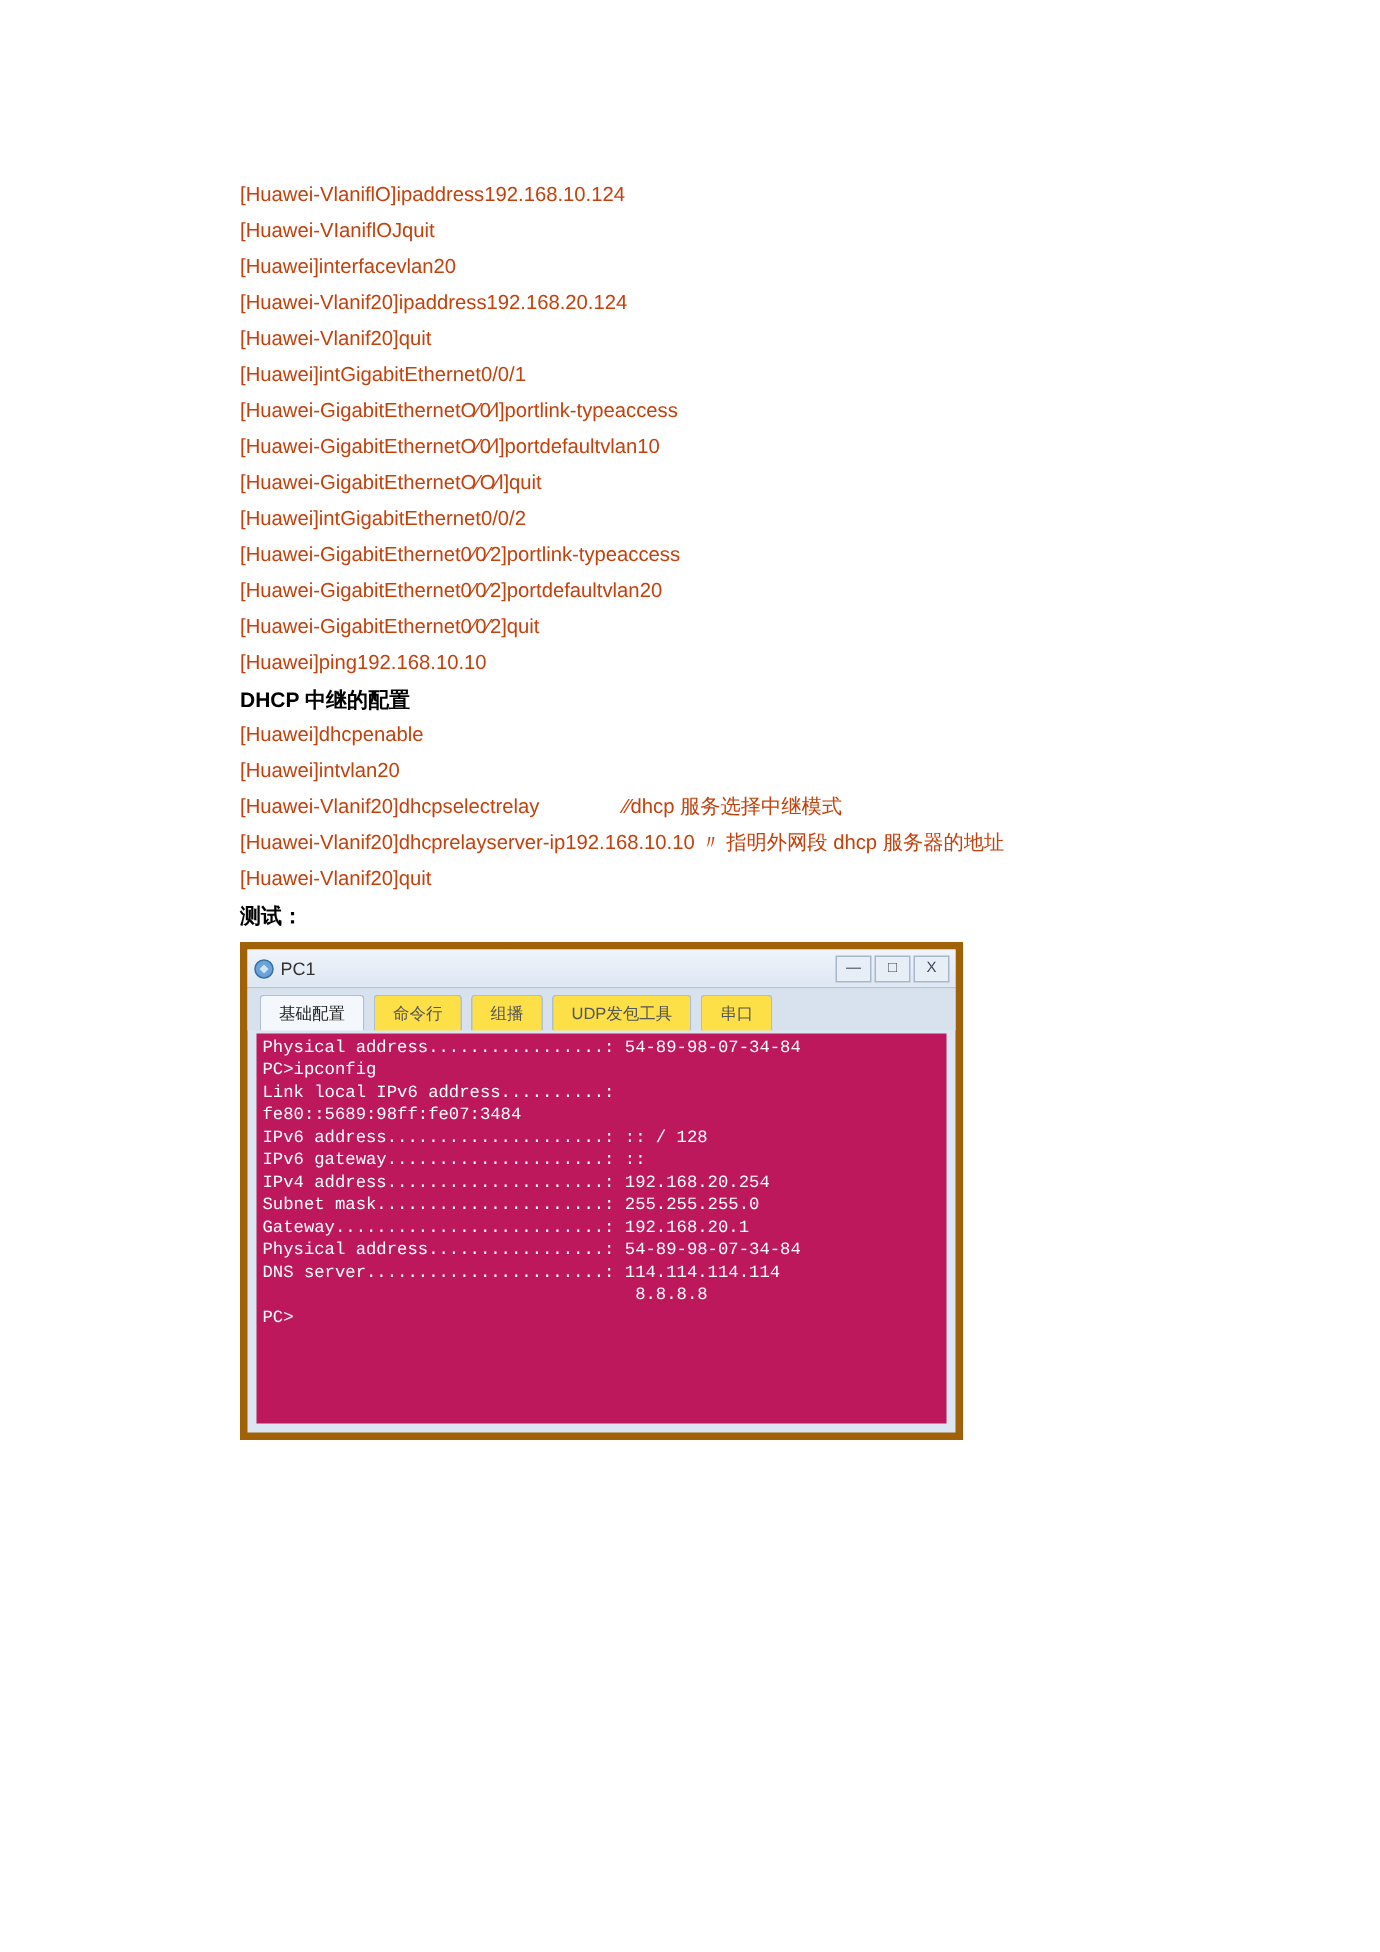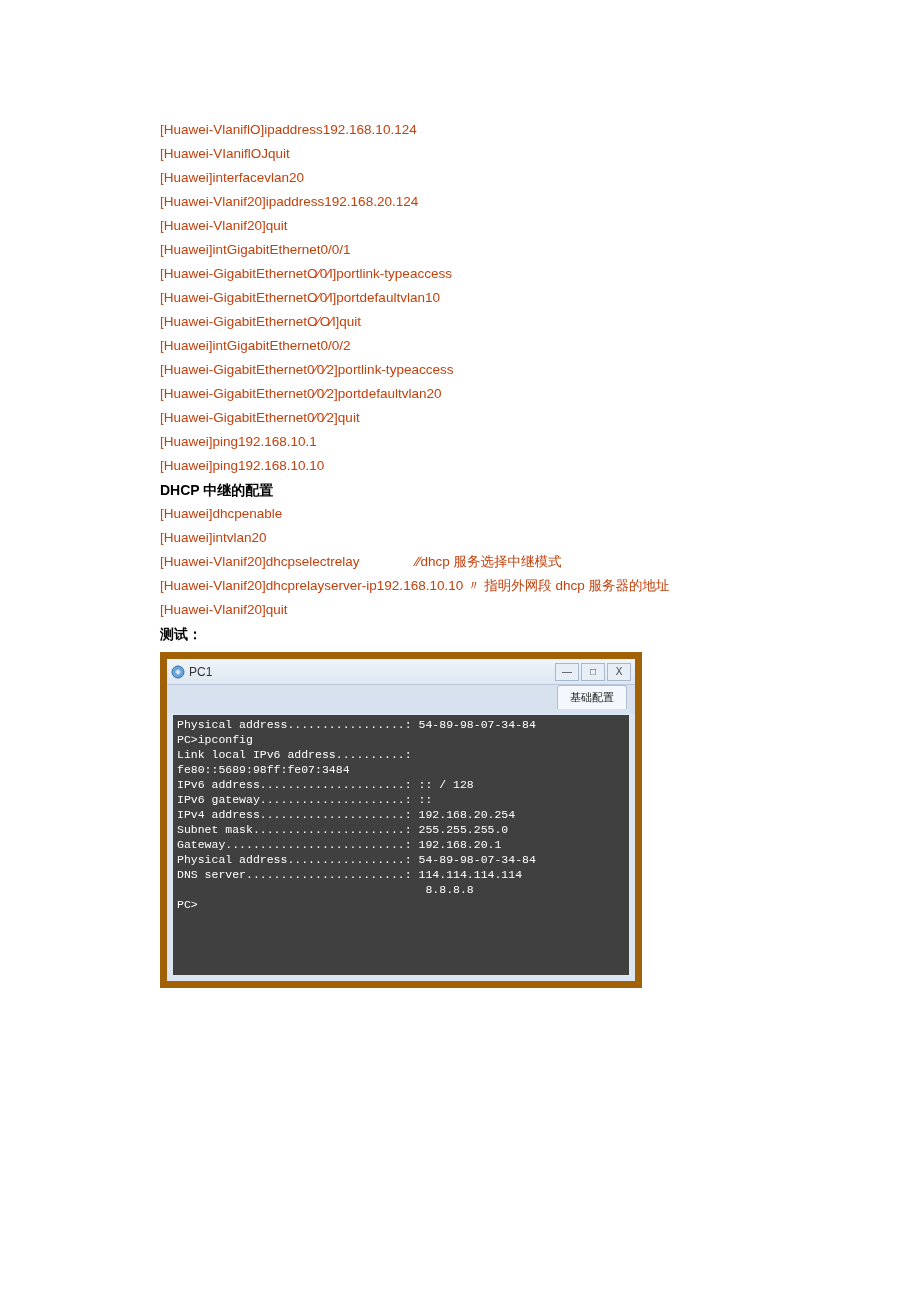--- a/index.html
+++ b/index.html
@@ -23,21 +23,21 @@
     white-space: pre;
   }
   .bold {
     font-weight: bold;
     font-size: 14px;
     color: #000;
   }
   .window {
     margin-top: 6px;
     width: 482px;
-    border: 7px solid #a16207;
+    border: 5px solid #a16207;
     background: #dce6f2;
   }
   .titlebar {
     height: 26px;
     background: linear-gradient(to bottom, #f0f4fa 0%, #dde7f2 100%);
     display: flex;
     align-items: center;
     padding: 0 4px;
     border-bottom: 1px solid #b8c5d9;
   }
@@ -70,38 +70,37 @@
     color: #445;
     margin-left: 2px;
   }
   .tabbar {
     height: 28px;
     background: #d8e2ee;
     display: flex;
     align-items: flex-end;
     padding: 0 8px;
     gap: 6px;
-    flex-direction: column;
   }
   .tab {
     font-size: 11px;
     color: #555;
     padding: 4px 12px 4px 12px;
     background: #fde047;
     border: 1px solid #b0bed2;
     border-bottom: none;
     border-radius: 3px 3px 0 0;
   }
   .tab.active {
     background: #f4f8fc;
     color: #222;
     font-weight: normal;
   }
   .terminal {
-    background: #404040;
+    background: #be185d;
     color: #ffffff;
     font-family: "Courier New", monospace;
     font-size: 11.5px;
     line-height: 15px;
     padding: 2px 4px 0 4px;
     margin: 2px 6px 6px 6px;
     min-height: 260px;
     position: relative;
   }
   .terminal .tline {
@@ -124,21 +123,20 @@
   <div class="line">[Huawei-Vlanif20]ipaddress192.168.20.124</div>
   <div class="line">[Huawei-Vlanif20]quit</div>
   <div class="line">[Huawei]intGigabitEthernet0/0/1</div>
   <div class="line">[Huawei-GigabitEthernetO∕0∕l]portlink-typeaccess</div>
   <div class="line">[Huawei-GigabitEthernetO∕0∕l]portdefaultvlan10</div>
   <div class="line">[Huawei-GigabitEthernetO∕O∕l]quit</div>
   <div class="line">[Huawei]intGigabitEthernet0/0/2</div>
   <div class="line">[Huawei-GigabitEthernet0∕0∕2]portlink-typeaccess</div>
   <div class="line">[Huawei-GigabitEthernet0∕0∕2]portdefaultvlan20</div>
   <div class="line">[Huawei-GigabitEthernet0∕0∕2]quit</div>
-  <div class="line">[Huawei]ping192.168.10.1</div>
   <div class="line">[Huawei]ping192.168.10.10</div>
 
   <div class="line bold">DHCP 中继的配置</div>
 
   <div class="line">[Huawei]dhcpenable</div>
   <div class="line">[Huawei]intvlan20</div>
   <div class="line">[Huawei-Vlanif20]dhcpselectrelay               ∕∕dhcp 服务选择中继模式</div>
   <div class="line">[Huawei-Vlanif20]dhcprelayserver-ip192.168.10.10 〃 指明外网段 dhcp 服务器的地址</div>
   <div class="line">[Huawei-Vlanif20]quit</div>
 

